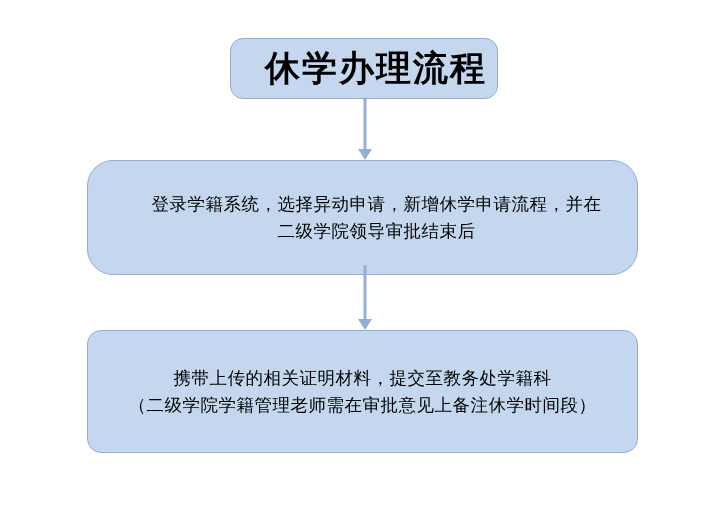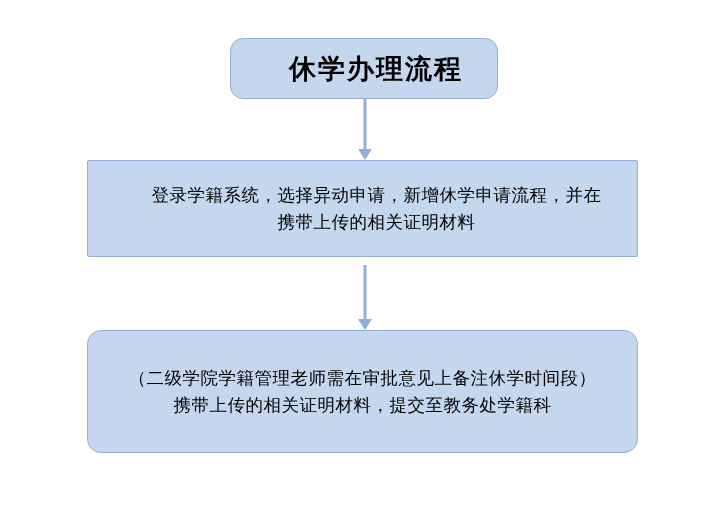--- a/index.html
+++ b/index.html
@@ -37,33 +37,33 @@
   }
 
   .node-title {
     left: 230px;
     top: 38px;
     width: 268px;
     height: 61px;
     border-radius: 13px;
   }
   .node-title .node-text {
-    font-size: 27px;
+    font-size: 35px;
     font-weight: 700;
     letter-spacing: 2px;
     line-height: 1.1;
     margin-left: 24px;
   }
 
   .node-step1 {
     left: 87px;
     top: 160px;
     width: 551px;
-    height: 97px;
-    border-radius: 2px;
+    height: 115px;
+    border-radius: 26px;
     padding-left: 28px;
   }
   .node-step2 {
     left: 87px;
     top: 330px;
     width: 551px;
     height: 123px;
     border-radius: 14px;
   }
 
@@ -127,29 +127,29 @@
   </div>
 
   <div class="connector connector-1">
     <span class="shaft"></span>
     <span class="head"></span>
   </div>
 
   <div class="node node-step1">
     <div class="node-body">
       <span class="line">登录学籍系统，选择异动申请，新增休学申请流程，并在</span>
-      <span class="line">携带上传的相关证明材料</span>
+      <span class="line">二级学院领导审批结束后</span>
     </div>
   </div>
 
   <div class="connector connector-2">
     <span class="shaft"></span>
     <span class="head"></span>
   </div>
 
   <div class="node node-step2">
     <div class="node-body">
+      <span class="line">携带上传的相关证明材料，提交至教务处学籍科</span>
       <span class="line">（二级学院学籍管理老师需在审批意见上备注休学时间段）</span>
-      <span class="line">携带上传的相关证明材料，提交至教务处学籍科</span>
     </div>
   </div>
 
 </div>
 
 </body></html>

